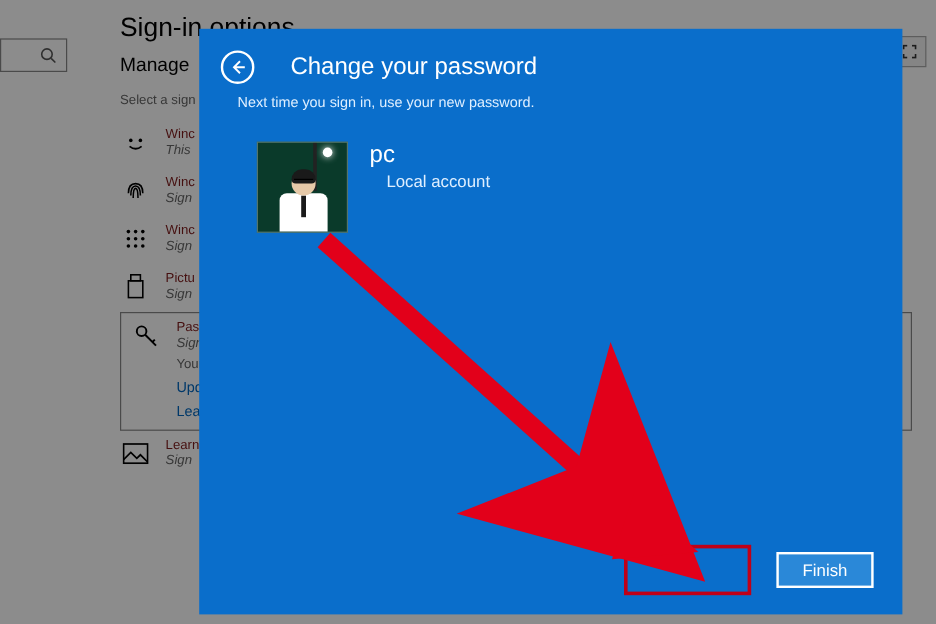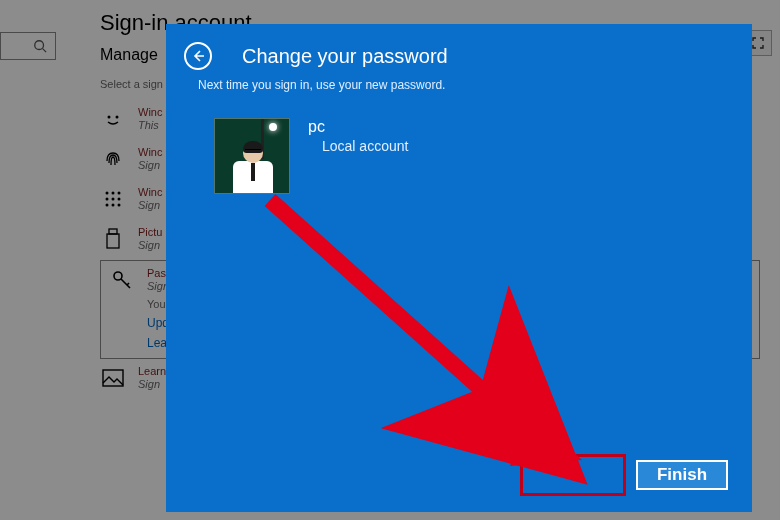--- a/index.html
+++ b/index.html
@@ -35,43 +35,43 @@
   .avatar { width: 76px; height: 76px; background: #0a3a2a; border: 1px solid rgba(255,255,255,0.3); position: relative; overflow: hidden; }
   .avatar-light { position: absolute; top: 4px; left: 54px; width: 8px; height: 8px; background: #fff; border-radius: 50%; box-shadow: 0 0 6px #fff; }
   .avatar-person { position: absolute; bottom: 0; left: 14px; width: 48px; height: 50px; }
   .avatar-head { position: absolute; top: 0; left: 14px; width: 20px; height: 20px; background: #e6c9a8; border-radius: 50%; }
   .avatar-hair { position: absolute; top: -2px; left: 14px; width: 20px; height: 12px; background: #1a1a1a; border-radius: 10px 10px 4px 4px; }
   .avatar-body { position: absolute; top: 18px; left: 4px; width: 40px; height: 34px; background: #fff; border-radius: 6px 6px 0 0; }
   .avatar-tie { position: absolute; top: 20px; left: 22px; width: 4px; height: 18px; background: #1a1a1a; }
   .avatar-glasses { position: absolute; top: 6px; left: 16px; width: 16px; height: 4px; border-top: 1.5px solid #000; }
   .avatar-pole { position: absolute; top: 0; left: 46px; width: 3px; height: 40px; background: #222; }
   
-  .profile-name { font-size: 16px; font-weight: 300; }
+  .profile-name { font-size: 20px; font-weight: 300; }
   .profile-type { font-size: 14px; color: #dfefff; margin-top: 2px; padding-left: 14px; }
 
   .modal-buttons { position: absolute; right: 24px; bottom: 22px; display: flex; gap: 14px; }
-  .mbtn { width: 92px; height: 30px; border: 2px solid #fff; background: transparent; color: #fff; font-size: 17px; display: flex; align-items: center; justify-content: center; cursor: pointer; font-weight: bold; }
+  .mbtn { width: 81px; height: 30px; border: 2px solid #fff; background: transparent; color: #fff; font-size: 14px; display: flex; align-items: center; justify-content: center; cursor: pointer; }
   .mbtn.primary { background: #2a88d8; }
   .highlight-box { position: absolute; border: 3px solid #c00018; pointer-events: none; }
   .hb1 { right: 126px; bottom: 16px; width: 106px; height: 42px; }
   
   .arrow-svg { position: absolute; left: 210px; top: 170px; z-index: 11; pointer-events: none; }
 </style>
 </head>
 <body>
 
 <div class="searchbox">
   <svg width="14" height="14" viewBox="0 0 16 16">
       <circle cx="7" cy="7" r="5" fill="none" stroke="#555" stroke-width="1.5"></circle>
       <line x1="11" y1="11" x2="15" y2="15" stroke="#555" stroke-width="1.5"></line>
     </svg>
 </div>
 
 <div class="bg-settings">
-  <div class="bg-title">Sign-in account</div>
+  <div class="bg-title">Sign-in options</div>
   <div class="bg-subtitle">Manage</div>
   <div class="bg-section-label">Select a sign</div>
 
   <div class="sign-option">
     <div class="opt-icon">
         <svg width="24" height="24" viewBox="0 0 24 24">
           <circle cx="8" cy="10" r="1.5" fill="#000"></circle>
           <circle cx="16" cy="10" r="1.5" fill="#000"></circle>
           <path d="M7 15 Q12 19 17 15" fill="none" stroke="#000" stroke-width="1.5"></path>
         </svg>

